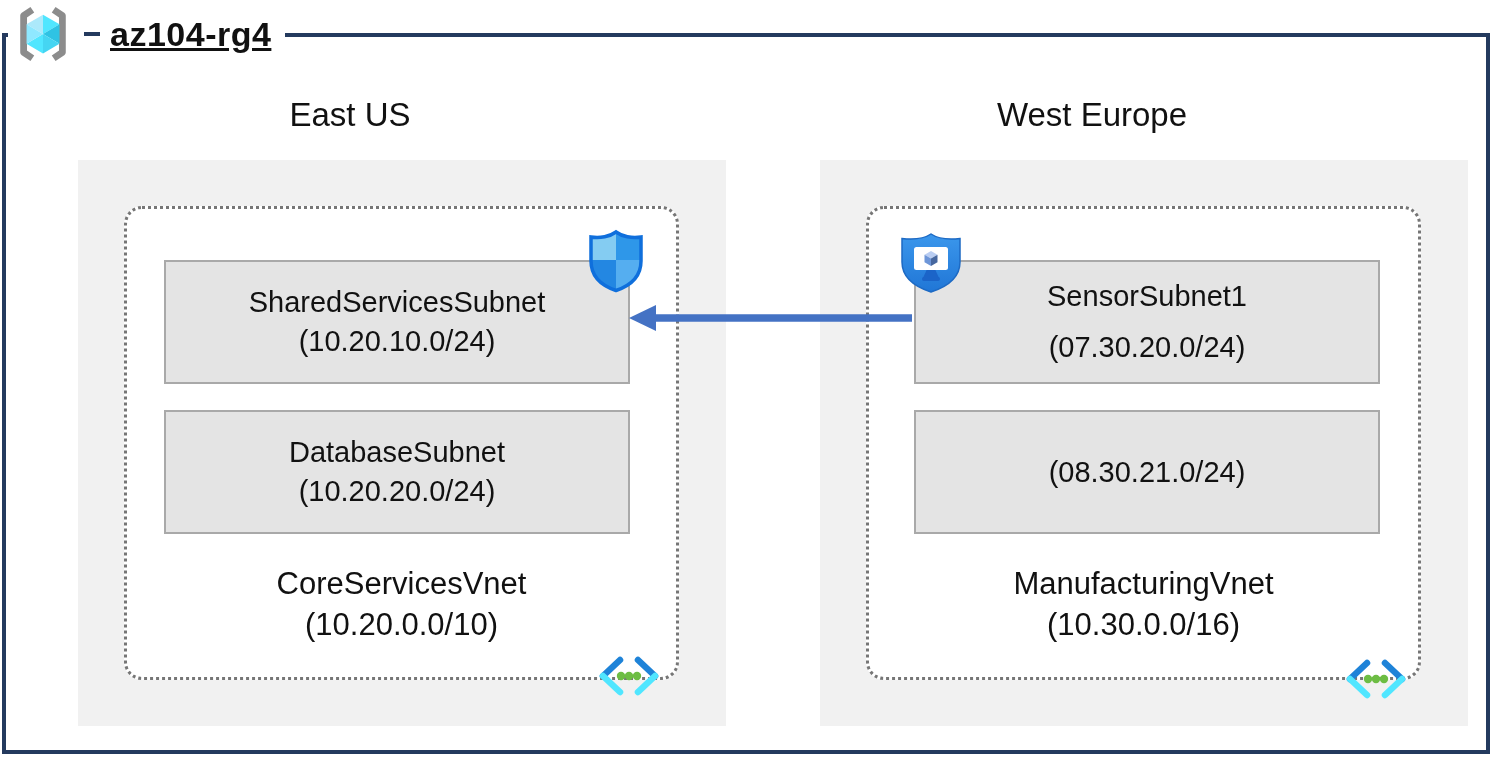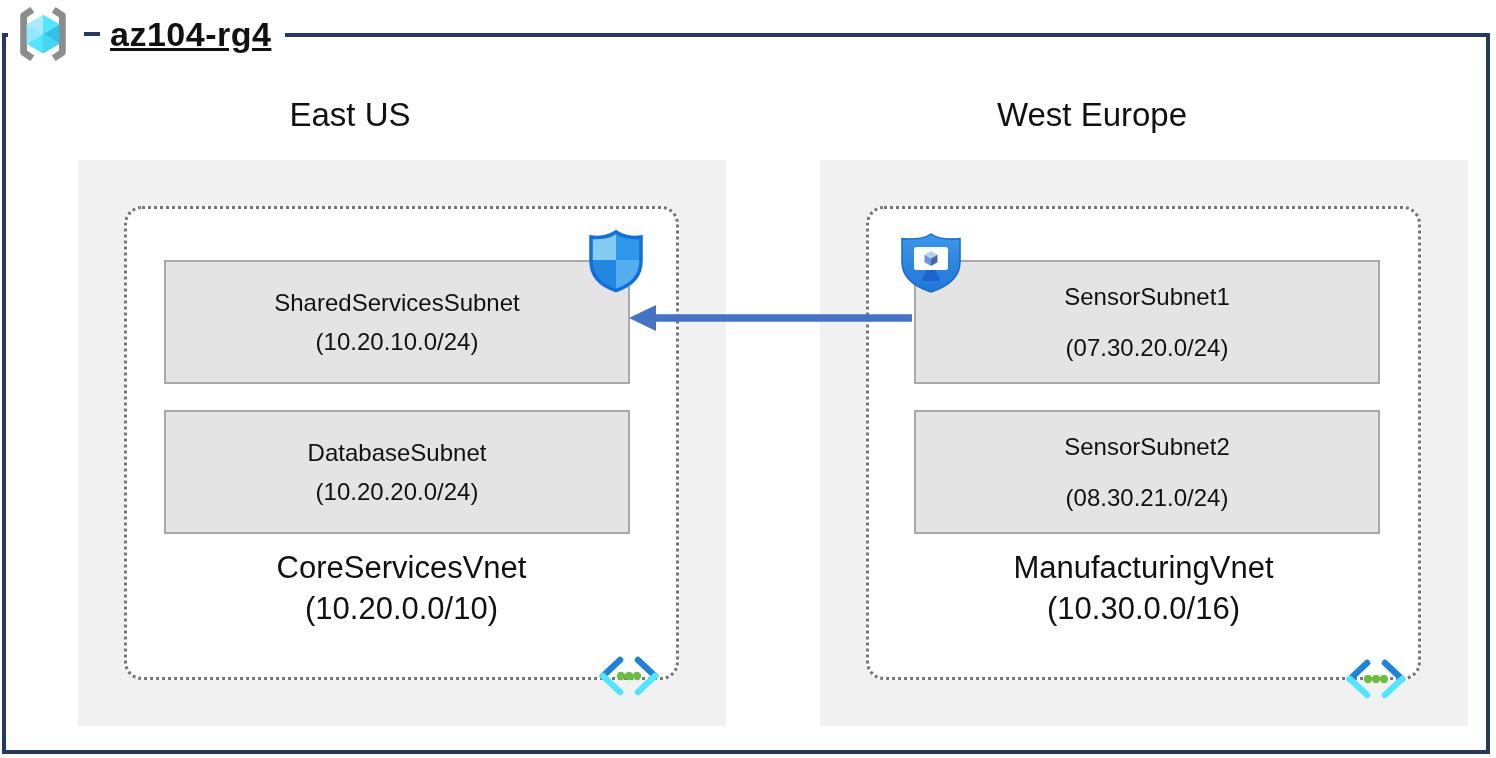--- a/index.html
+++ b/index.html
@@ -25,26 +25,26 @@
   .region-box{position:relative;width:648px;height:566px;background:#f1f1f1;}
   .vnet-container{
     position:absolute;left:46px;top:46px;right:47px;bottom:46px;
     background:#ffffff;border:3px dotted #767676;border-radius:18px;
   }
   .subnet{
     position:absolute;width:462px;height:120px;background:#e4e4e4;
     border:2px solid #a9a9a9;display:flex;flex-direction:column;
     align-items:center;justify-content:center;text-align:center;
   }
-  .subnet .line{font-size:24px;line-height:39px;}
+  .subnet .line{font-size:29px;line-height:39px;}
   .region.east .subnet{left:37px;}
   .region.west .subnet{left:45px;gap:12px;}
   .subnet.s1{top:51px;}
   .subnet.s2{top:201px;}
-  .vnet-label{position:absolute;left:0;right:0;top:338px;text-align:center;}
+  .vnet-label{position:absolute;left:0;right:0;top:354px;text-align:center;}
   .vnet-label .line{font-size:31px;line-height:41px;}
   .badge{position:absolute;z-index:4;}
   .badge.nsg{left:460px;top:20px;}
   .badge.asg{left:30px;top:23px;}
   .vnet-icon{position:absolute;z-index:4;}
   .region.east .vnet-icon{left:469px;top:446px;}
   .region.west .vnet-icon{left:474px;top:449px;}
   .peering-arrow{position:absolute;left:628px;top:302px;width:284px;height:32px;z-index:3;}
 </style>
 </head>
@@ -122,21 +122,20 @@
     <div class="region-title">West Europe</div>
     <div class="region-box">
       <div class="vnet-container">
 
         <div class="subnet s1">
           <div class="line">SensorSubnet1</div>
           <div class="line">(07.30.20.0/24)</div>
         </div>
 
         <div class="subnet s2">
-          <div class="line">SensorSubnet2</div>
           <div class="line">(08.30.21.0/24)</div>
         </div>
 
         <div class="vnet-label">
           <div class="line">ManufacturingVnet</div>
           <div class="line">(10.30.0.0/16)</div>
         </div>
 
         <svg class="badge asg" width="64" height="62" viewBox="0 0 64 62">
           <defs>

